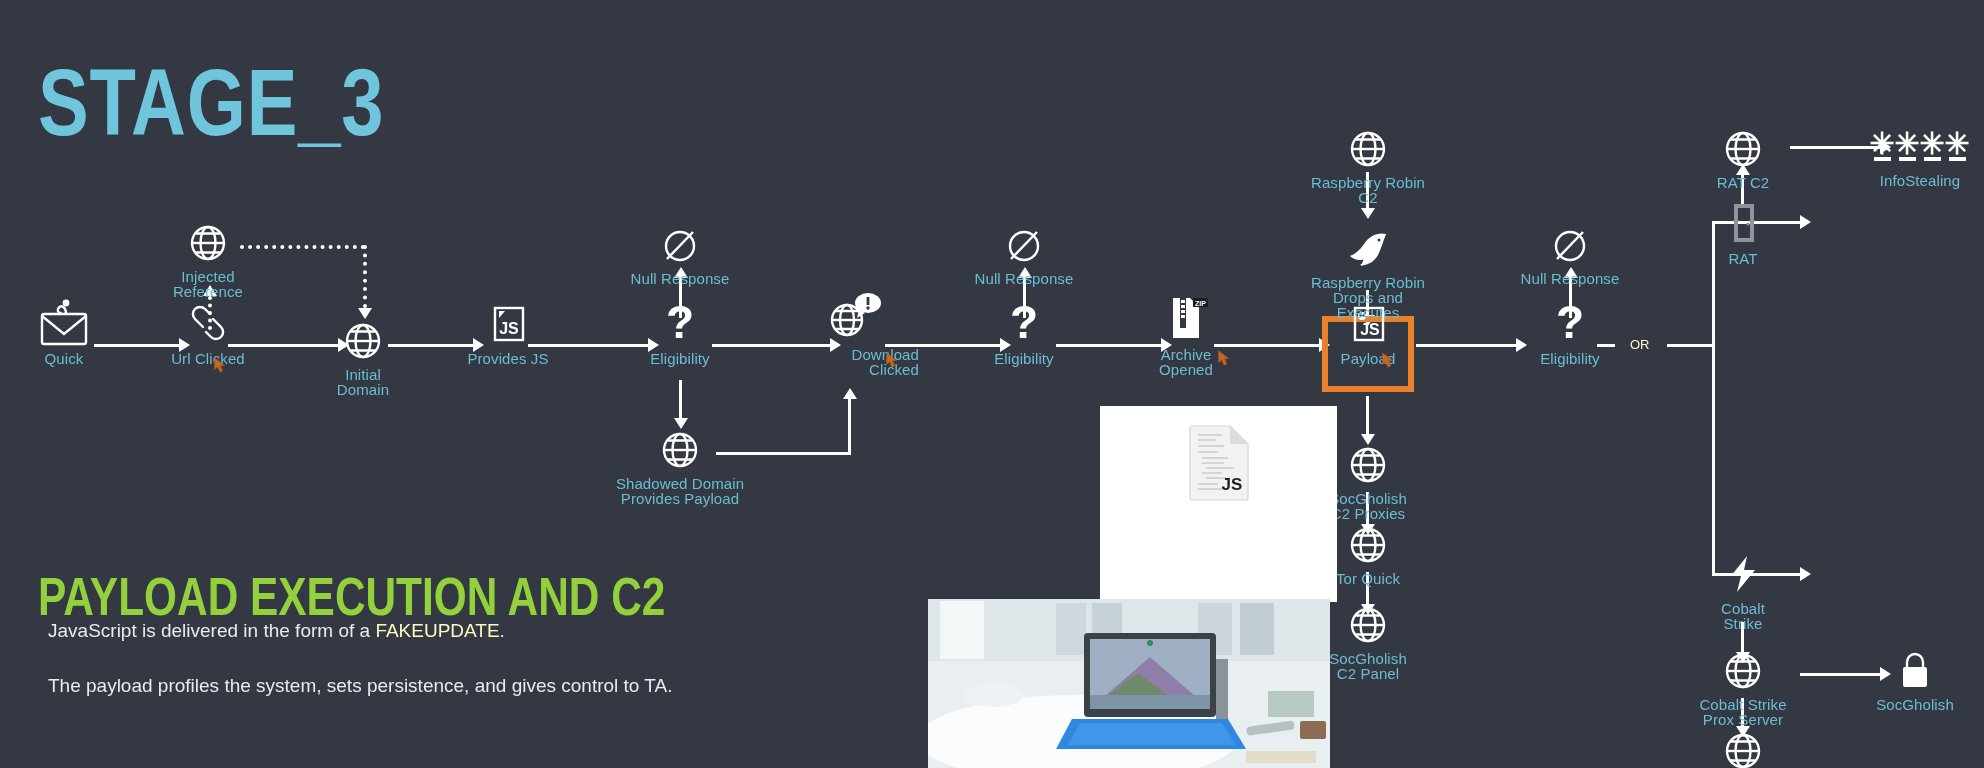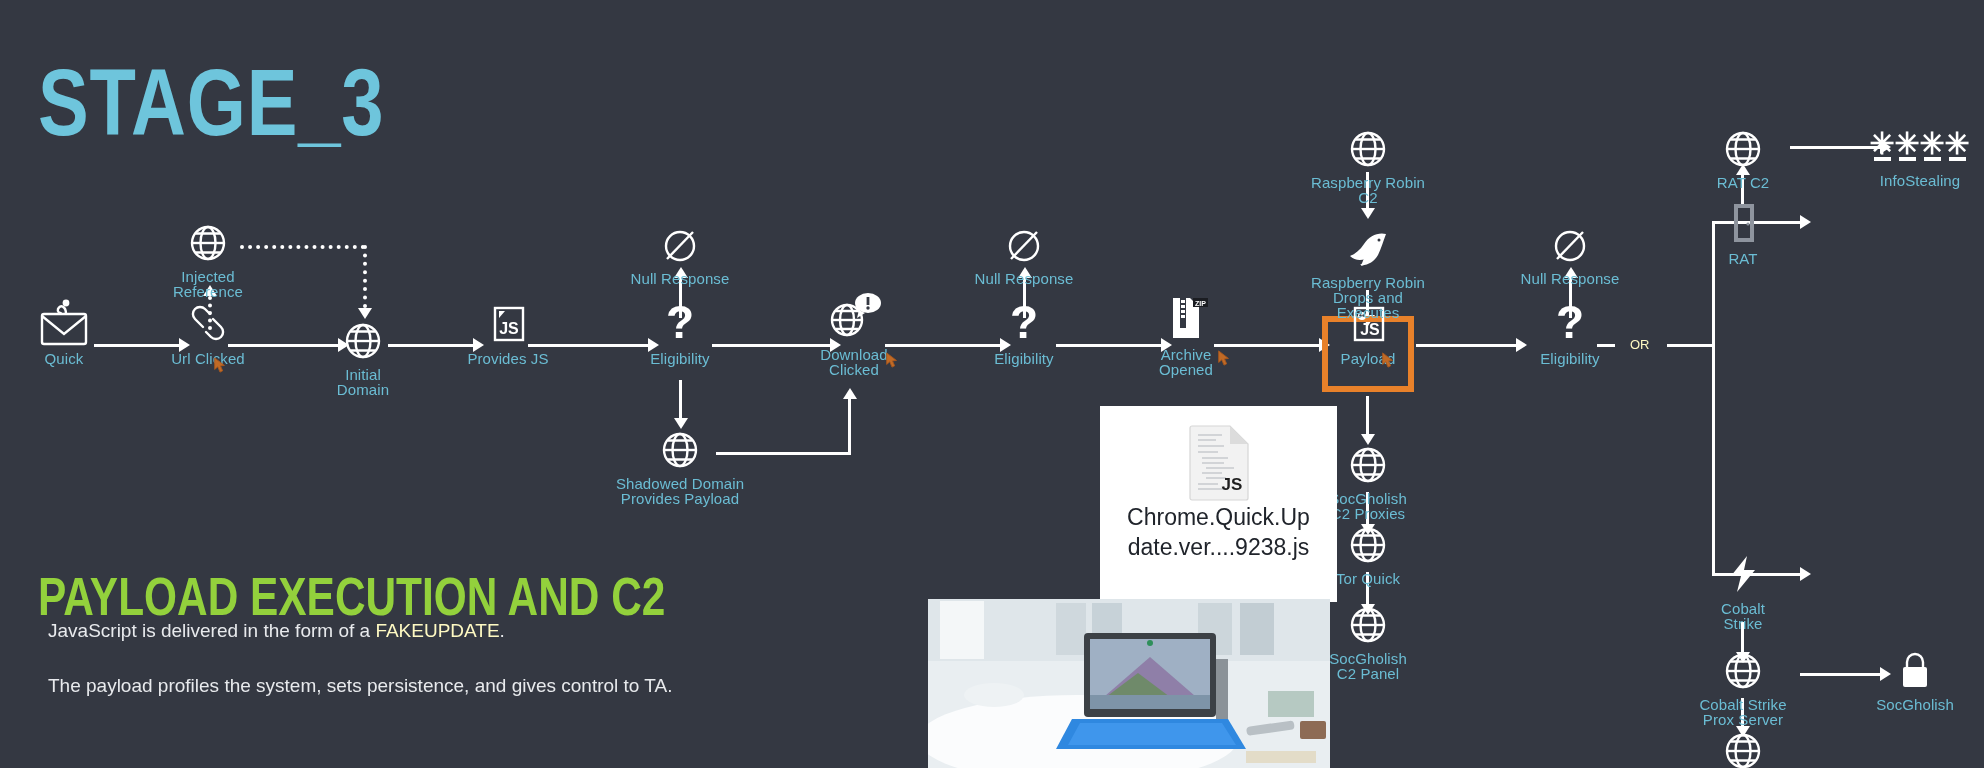--- a/index.html
+++ b/index.html
@@ -266,21 +266,21 @@
       <circle class="wt" cx="20" cy="21" r="16"></circle>
       <ellipse class="wt" cx="20" cy="21" rx="7.5" ry="16"></ellipse>
       <line class="wt" x1="4" y1="21" x2="36" y2="21"></line>
       <path class="wt" d="M7.5 11.5 h25 M7.5 30.5 h25"></path>
     </svg>
   </div>
   <div class="lbl" style="white-space:pre-line;">Shadowed Domain
 Provides Payload</div>
 </div>
 
-<div class="node" style="left:854px;top:296px;">
+<div class="node" style="left:854px;top:296px;text-align:right;">
   <div class="ico">
     <svg width="58" height="50" viewBox="0 0 58 50">
       <circle class="wt" cx="22" cy="28" r="15"></circle>
       <ellipse class="wt" cx="22" cy="28" rx="7" ry="15"></ellipse>
       <line class="wt" x1="7" y1="28" x2="37" y2="28"></line>
       <path class="wt" d="M10.5 19 h23 M10.5 37 h23"></path>
       <ellipse class="wf" cx="43" cy="11" rx="13" ry="10"></ellipse>
       <path class="wf" d="M34 18 l-2 8 l8 -5 z"></path>
       <rect x="41.6" y="5" width="2.8" height="8" fill="#343842"></rect>
       <circle cx="43" cy="16" r="1.7" fill="#343842"></circle>
@@ -530,24 +530,20 @@
       <line x1="14" y1="34" x2="40" y2="34"></line>
         <line x1="14" y1="39" x2="36" y2="39"></line>
       <line x1="18" y1="44" x2="46" y2="44"></line>
         <line x1="14" y1="49" x2="34" y2="49"></line>
       <line x1="18" y1="54" x2="38" y2="54"></line>
         <line x1="10" y1="60" x2="30" y2="60"></line>
       <line x1="10" y1="65" x2="40" y2="65"></line>
     </g>
     <text x="44" y="66" fill="#1f1f1f" font-family="Liberation Sans, sans-serif" font-size="17" font-weight="bold" text-anchor="middle">JS</text>
   </svg>
-  <div class="fname">
-    <div>Chrome.Quick.Up</div>
-    <div>date.ver....9238.js</div>
-  </div>
 </div>
 
 <div id="photo-card" style="left:928px;top:599px;width:402px;height:169px;">
   <svg width="402" height="169" viewBox="0 0 402 169">
     <rect x="0" y="0" width="402" height="169" fill="#e9eef1"></rect>
     <rect x="0" y="0" width="402" height="62" fill="#dfe6ea"></rect>
     <rect x="12" y="2" width="44" height="58" fill="#f4f7f8"></rect>
     <rect x="128" y="4" width="30" height="52" fill="#cfd8dd"></rect>
     <rect x="164" y="4" width="30" height="52" fill="#c7d2d8"></rect>
     <rect x="270" y="4" width="34" height="52" fill="#ccd6db"></rect>

